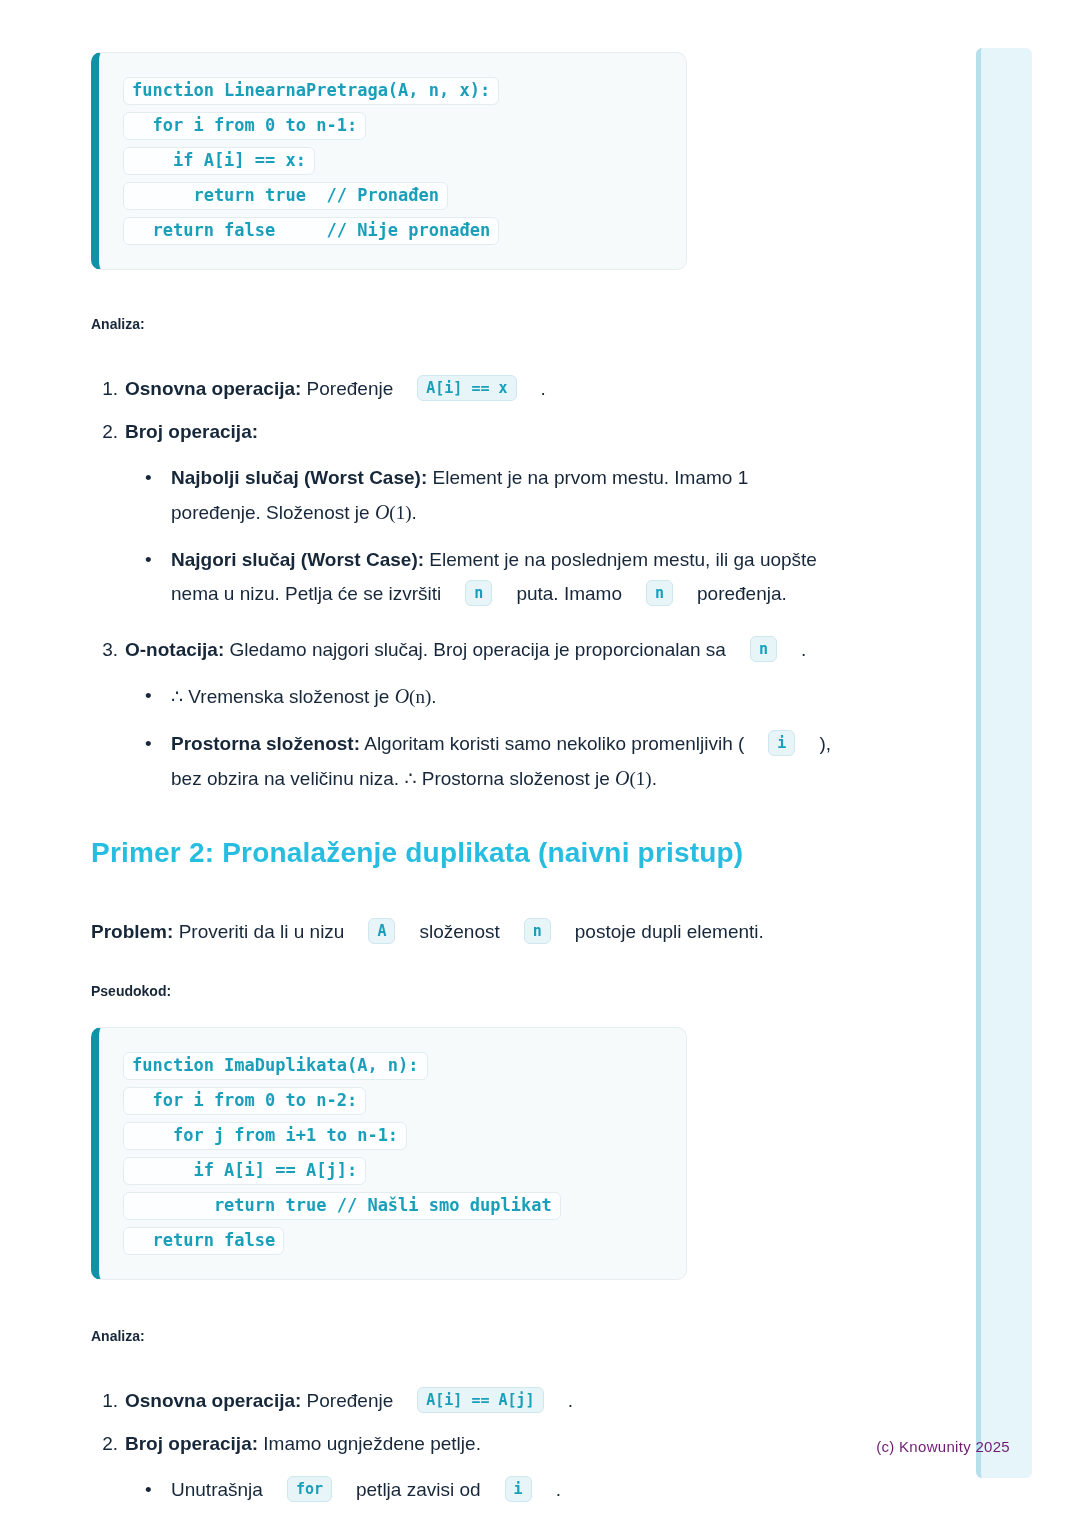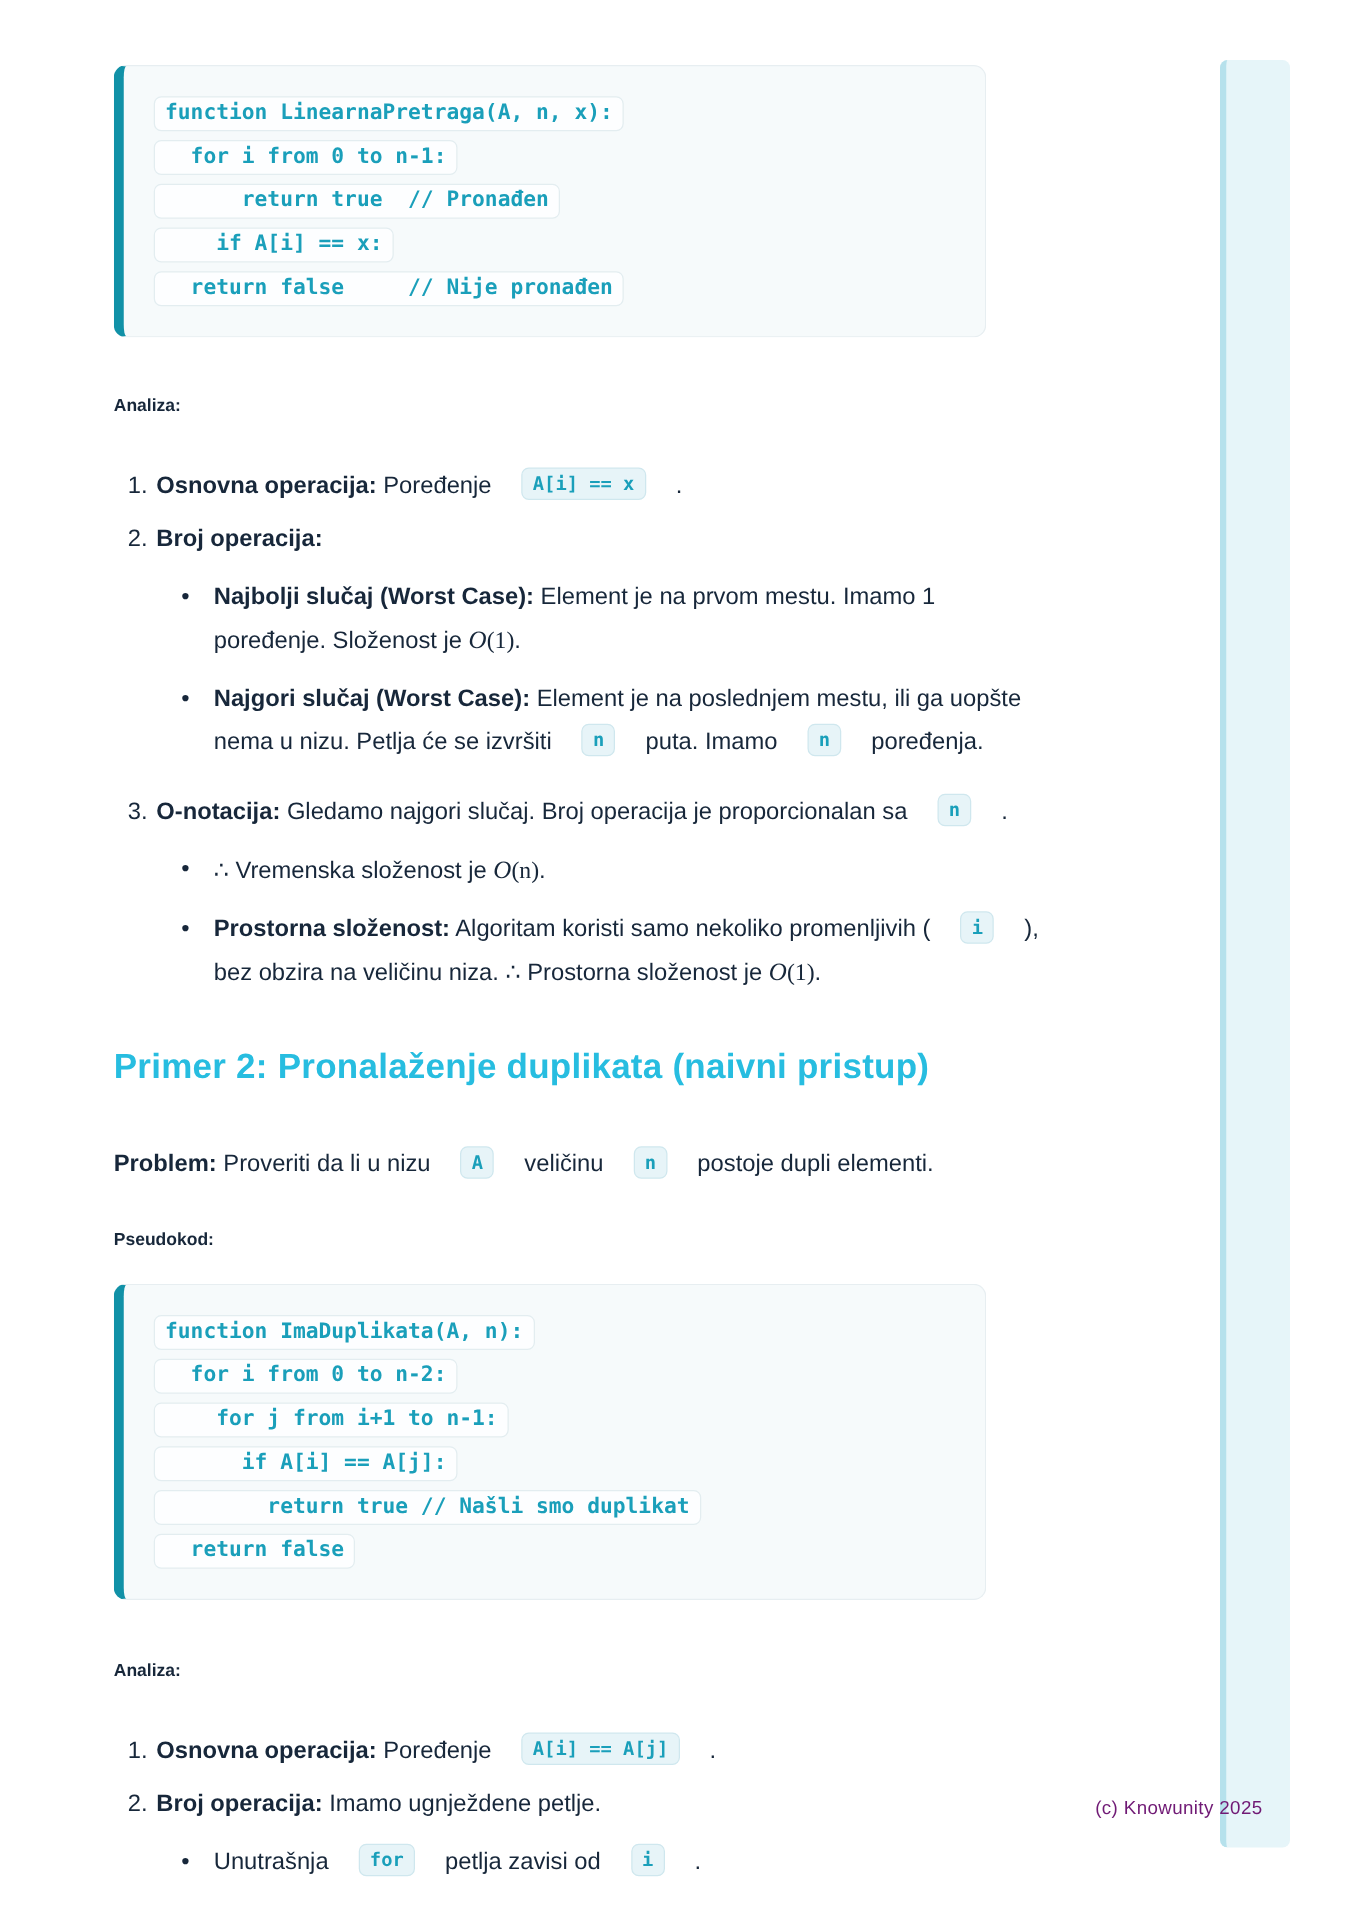--- a/index.html
+++ b/index.html
@@ -6,21 +6,21 @@
   body{
     width:1080px;height:1528px;position:relative;background:#ffffff;
     font-family:"Liberation Sans","DejaVu Sans",sans-serif;
     color:#17273a;overflow:hidden;
   }
   .content{position:absolute;left:91px;top:52px;width:740px;}
 
   
   .code-card{
     background:#f6fafb;border:1px solid #e7eef1;border-left:8px solid #1191a7;
-    border-radius:10px;padding:24px 24px 17px 24px;width:698px;box-sizing:border-box;
+    border-radius:10px;padding:24px 24px 17px 24px;width:596px;box-sizing:border-box;
   }
   .code-row{margin-bottom:7px;}
   .code-chip{
     display:inline-block;background:#fdfeff;border:1px solid #e3edf0;border-radius:6px;
     padding:1px 8px 2px 8px;font-family:"DejaVu Sans Mono","Liberation Mono",monospace;
     font-weight:700;font-size:17px;line-height:23px;color:#1a9fba;white-space:pre;
   }
   .card-gap-1{margin-bottom:42px;}
   .card-gap-2{margin:24px 0 44px 0;}
 
@@ -68,22 +68,22 @@
   }
 </style>
 </head>
 <body>
 
 <div class="content">
 
   <div class="code-card card-gap-1">
     <div class="code-row"><span class="code-chip">function LinearnaPretraga(A, n, x):</span></div>
     <div class="code-row"><span class="code-chip">  for i from 0 to n-1:</span></div>
+    <div class="code-row"><span class="code-chip">    if A[i] == x:</span></div>
     <div class="code-row"><span class="code-chip">      return true  // Pronađen</span></div>
-    <div class="code-row"><span class="code-chip">    if A[i] == x:</span></div>
     <div class="code-row"><span class="code-chip">  return false     // Nije pronađen</span></div>
   </div>
 
   <p class="h3">Analiza:</p>
 
   <div class="oitem">
     <span class="num">1.</span>
     <div class="itext">
       <b>Osnovna operacija:</b><span> Poređenje</span><code class="chip">A[i] == x</code><span>.</span>
     </div>
@@ -115,21 +115,21 @@
         <div class="bullet">
           <b>Prostorna složenost:</b><span> Algoritam koristi samo nekoliko promenljivih (</span><code class="chip">i</code><span>), bez obzira na veličinu niza. ∴ Prostorna složenost je </span><span class="mo">O</span><span class="ma">(1)</span><span>.</span>
         </div>
       </div>
     </div>
   </div>
 
   <h2 class="h2">Primer 2: Pronalaženje duplikata (naivni pristup)</h2>
 
   <p class="para">
-    <b>Problem:</b><span> Proveriti da li u nizu</span><code class="chip">A</code><span>veličinu</span><code class="chip">n</code><span>postoje dupli elementi.</span>
+    <b>Problem:</b><span> Proveriti da li u nizu</span><code class="chip">A</code><span>složenost</span><code class="chip">n</code><span>postoje dupli elementi.</span>
   </p>
 
   <p class="h3" style="margin-bottom:0;">Pseudokod:</p>
 
   <div class="code-card card-gap-2">
     <div class="code-row"><span class="code-chip">function ImaDuplikata(A, n):</span></div>
     <div class="code-row"><span class="code-chip">  for i from 0 to n-2:</span></div>
     <div class="code-row"><span class="code-chip">    for j from i+1 to n-1:</span></div>
     <div class="code-row"><span class="code-chip">      if A[i] == A[j]:</span></div>
     <div class="code-row"><span class="code-chip">        return true // Našli smo duplikat</span></div>

